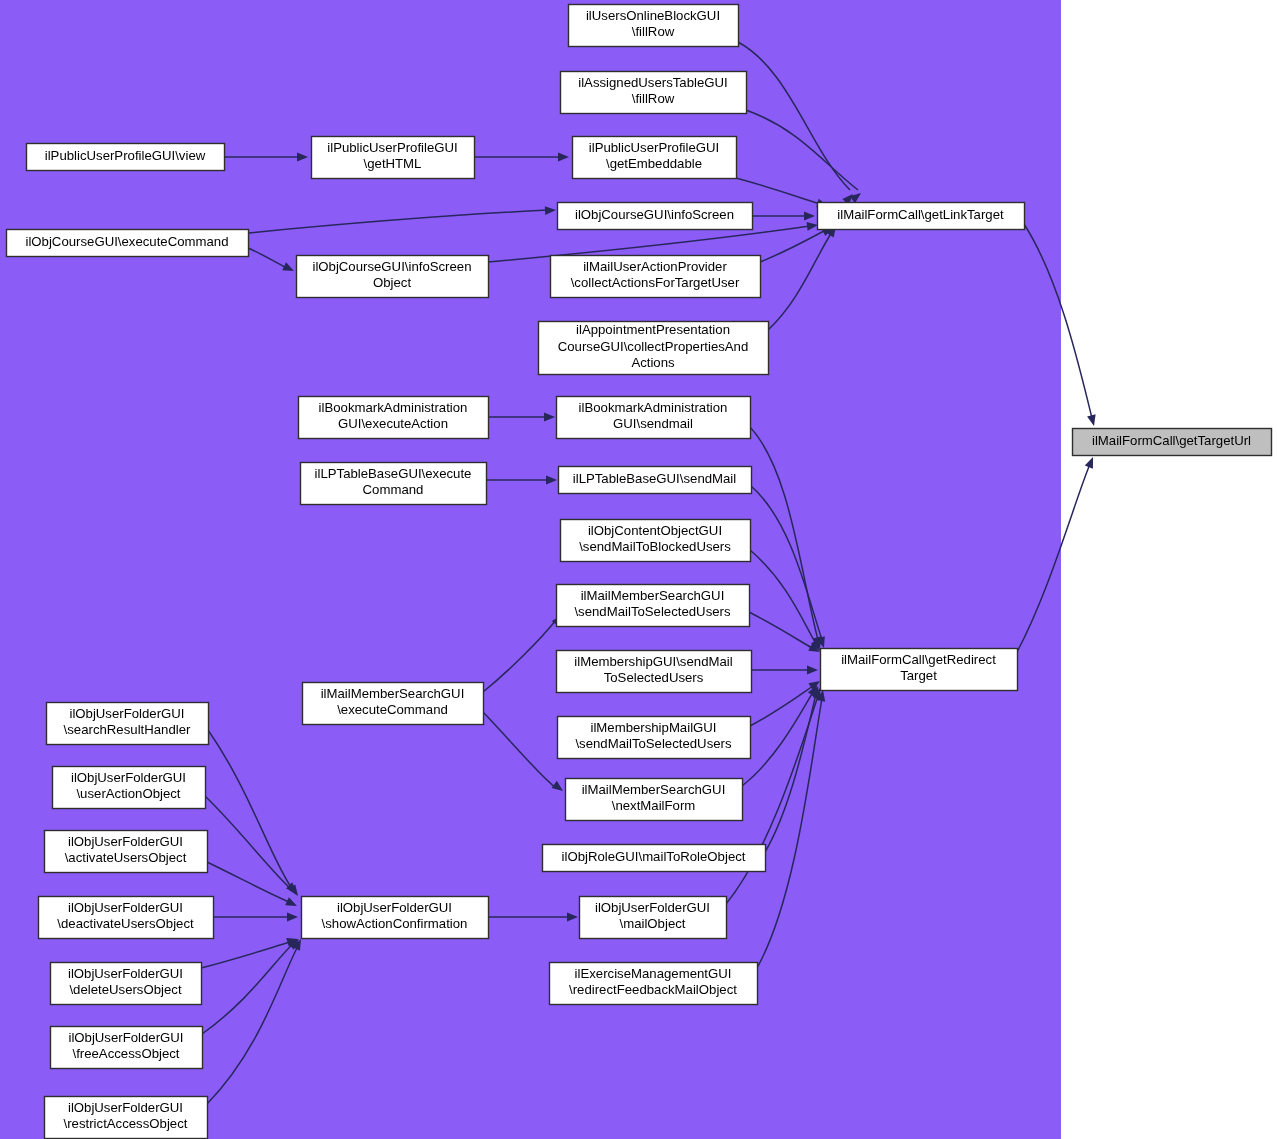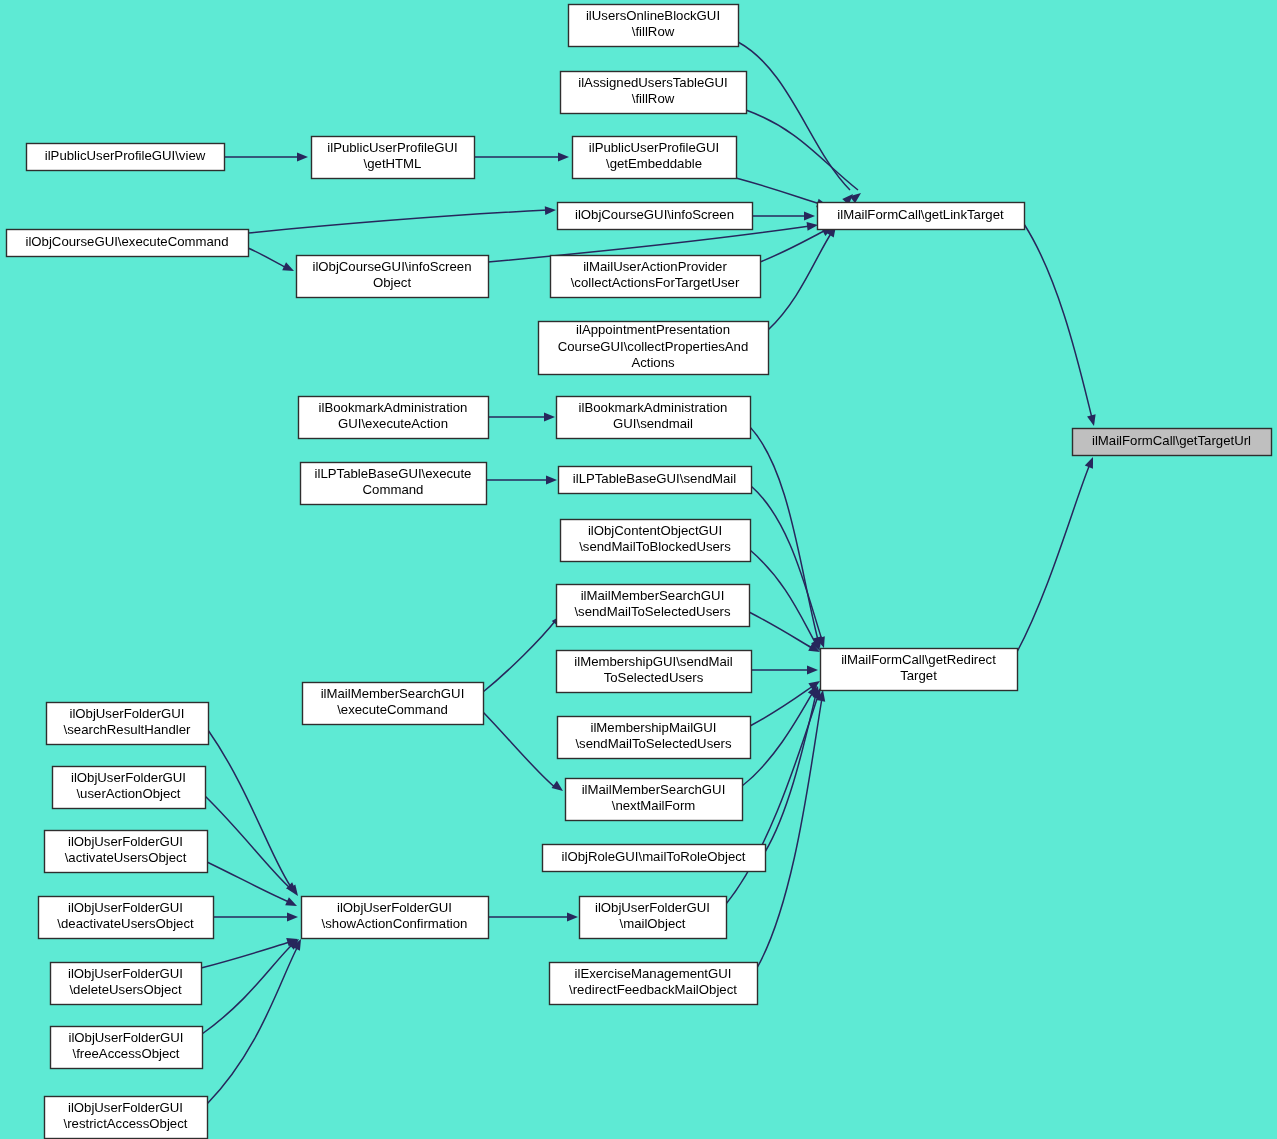--- a/index.html
+++ b/index.html
@@ -2,23 +2,23 @@
 <html><head>
 <meta charset="utf-8">
 <style>
   html, body {
     margin: 0;
     padding: 0;
     background: #ffffff;
   }
   #canvas-wrap {
     position: relative;
-    width: 1277px;
+    width: 1061px;
     height: 1139px;
-    background: #5eead4;
+    background: #8b5cf6;
     font-family: "Liberation Sans", sans-serif;
     text-decoration: underline;
   }
   svg#graph {
     position: absolute;
     top: 0;
     left: 0;
     width: 1277px;
     height: 1139px;
     display: block;

